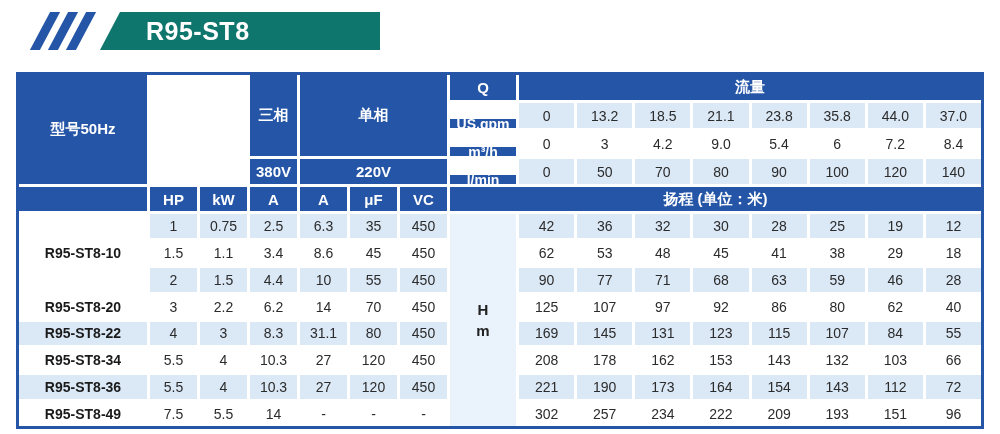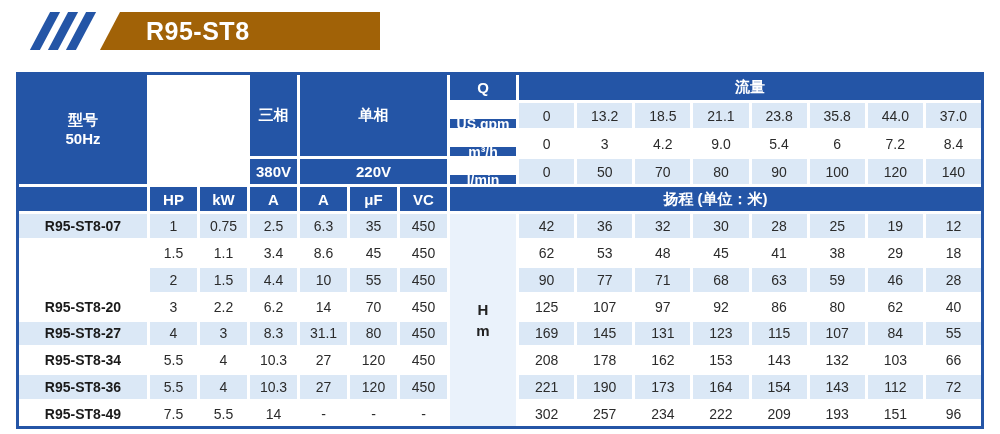--- a/index.html
+++ b/index.html
@@ -3,39 +3,39 @@
 <meta charset="utf-8">
 <style>
   html,body{margin:0;padding:0;background:#fff;}
   body{font-family:"Liberation Sans","DejaVu Sans",sans-serif;}
   .page{position:relative;width:1000px;height:434px;background:#ffffff;overflow:hidden;}
 
   
   .banner{position:absolute;left:28px;top:12px;width:352px;height:38px;}
   .stripe{position:absolute;top:0;width:10px;height:38px;background:#2455a6;transform:skewX(-28deg);}
   .s1{left:12px}.s2{left:30px}.s3{left:48px}
-  .banner-main{position:absolute;left:72px;top:0;width:280px;height:38px;background:#a16207;
+  .banner-main{position:absolute;left:72px;top:0;width:280px;height:38px;background:#0f766e;
     clip-path:polygon(20px 0,100% 0,100% 100%,0 100%);
     display:flex;align-items:center;padding-left:46px;box-sizing:border-box;
     color:#fff;font-size:25px;font-weight:bold;letter-spacing:.5px;}
 
   
   .spec{position:absolute;left:16px;top:72px;width:968px;height:357px;box-sizing:border-box;
     border:3px solid #2455a6;background:#fff;
     display:grid;gap:3px;
     grid-template-columns:128px repeat(6,47px) 66px repeat(8,1fr);
     grid-template-rows:25px 25px 25px 25px 24px repeat(8,1fr);}
   .cell{display:flex;align-items:center;justify-content:center;font-size:14px;color:#2b2b2b;
     white-space:nowrap;overflow:hidden;}
   .hd{background:#2455a6;color:#fff;font-weight:bold;font-size:15px;}
   .hd-sm{font-size:14px;margin-top:16px;}
   .alt{background:#dbe8f6;}
   .model{font-weight:bold;color:#1a1a1a;}
   .hcol{background:#eaf2fb;flex-direction:column;font-weight:bold;color:#222;font-size:15px;line-height:1.4;}
-  .two-line{flex-direction:column;line-height:1.25;}
+  .two-line{flex-direction:row;line-height:1.25;}
   
   .c1{grid-column:1}.c2{grid-column:2}.c3{grid-column:3}.c4{grid-column:4}.c5{grid-column:5}
   .c6{grid-column:6}.c7{grid-column:7}.c8{grid-column:8}.c9{grid-column:9}.c10{grid-column:10}
   .c11{grid-column:11}.c12{grid-column:12}.c13{grid-column:13}.c14{grid-column:14}
   .c15{grid-column:15}.c16{grid-column:16}
   
   .r1{grid-row:1}.r2{grid-row:2}.r3{grid-row:3}.r4{grid-row:4}.r5{grid-row:5}
   .r6{grid-row:6}.r7{grid-row:7}.r8{grid-row:8}.r9{grid-row:9}.r10{grid-row:10}
   .r11{grid-row:11}.r12{grid-row:12}.r13{grid-row:13}
   
@@ -112,36 +112,36 @@
     <div class="cell hd c5 r5">A</div>
     <div class="cell hd c6 r5">μF</div>
     <div class="cell hd c7 r5">VC</div>
     <div class="cell hd sp-head">扬程 (单位：米)</div>
 
     <div class="cell hcol sp-hcol">
       <span>H</span>
       <span>m</span>
     </div>
 
-    <div class="cell model c1 r6 alt">R95-ST8-07</div>
     <div class="cell c2 r6 alt">1</div>
     <div class="cell c3 r6 alt">0.75</div>
     <div class="cell c4 r6 alt">2.5</div>
     <div class="cell c5 r6 alt">6.3</div>
     <div class="cell c6 r6 alt">35</div>
     <div class="cell c7 r6 alt">450</div>
     <div class="cell c9 r6 alt">42</div>
     <div class="cell c10 r6 alt">36</div>
     <div class="cell c11 r6 alt">32</div>
     <div class="cell c12 r6 alt">30</div>
     <div class="cell c13 r6 alt">28</div>
     <div class="cell c14 r6 alt">25</div>
     <div class="cell c15 r6 alt">19</div>
     <div class="cell c16 r6 alt">12</div>
 
+    <div class="cell model c1 r7">R95-ST8-10</div>
     <div class="cell c2 r7">1.5</div>
     <div class="cell c3 r7">1.1</div>
     <div class="cell c4 r7">3.4</div>
     <div class="cell c5 r7">8.6</div>
     <div class="cell c6 r7">45</div>
     <div class="cell c7 r7">450</div>
     <div class="cell c9 r7">62</div>
     <div class="cell c10 r7">53</div>
     <div class="cell c11 r7">48</div>
     <div class="cell c12 r7">45</div>
@@ -174,21 +174,21 @@
     <div class="cell c7 r9">450</div>
     <div class="cell c9 r9">125</div>
     <div class="cell c10 r9">107</div>
     <div class="cell c11 r9">97</div>
     <div class="cell c12 r9">92</div>
     <div class="cell c13 r9">86</div>
     <div class="cell c14 r9">80</div>
     <div class="cell c15 r9">62</div>
     <div class="cell c16 r9">40</div>
 
-    <div class="cell model c1 r10 alt">R95-ST8-27</div>
+    <div class="cell model c1 r10 alt">R95-ST8-22</div>
     <div class="cell c2 r10 alt">4</div>
     <div class="cell c3 r10 alt">3</div>
     <div class="cell c4 r10 alt">8.3</div>
     <div class="cell c5 r10 alt">31.1</div>
     <div class="cell c6 r10 alt">80</div>
     <div class="cell c7 r10 alt">450</div>
     <div class="cell c9 r10 alt">169</div>
     <div class="cell c10 r10 alt">145</div>
     <div class="cell c11 r10 alt">131</div>
     <div class="cell c12 r10 alt">123</div>

